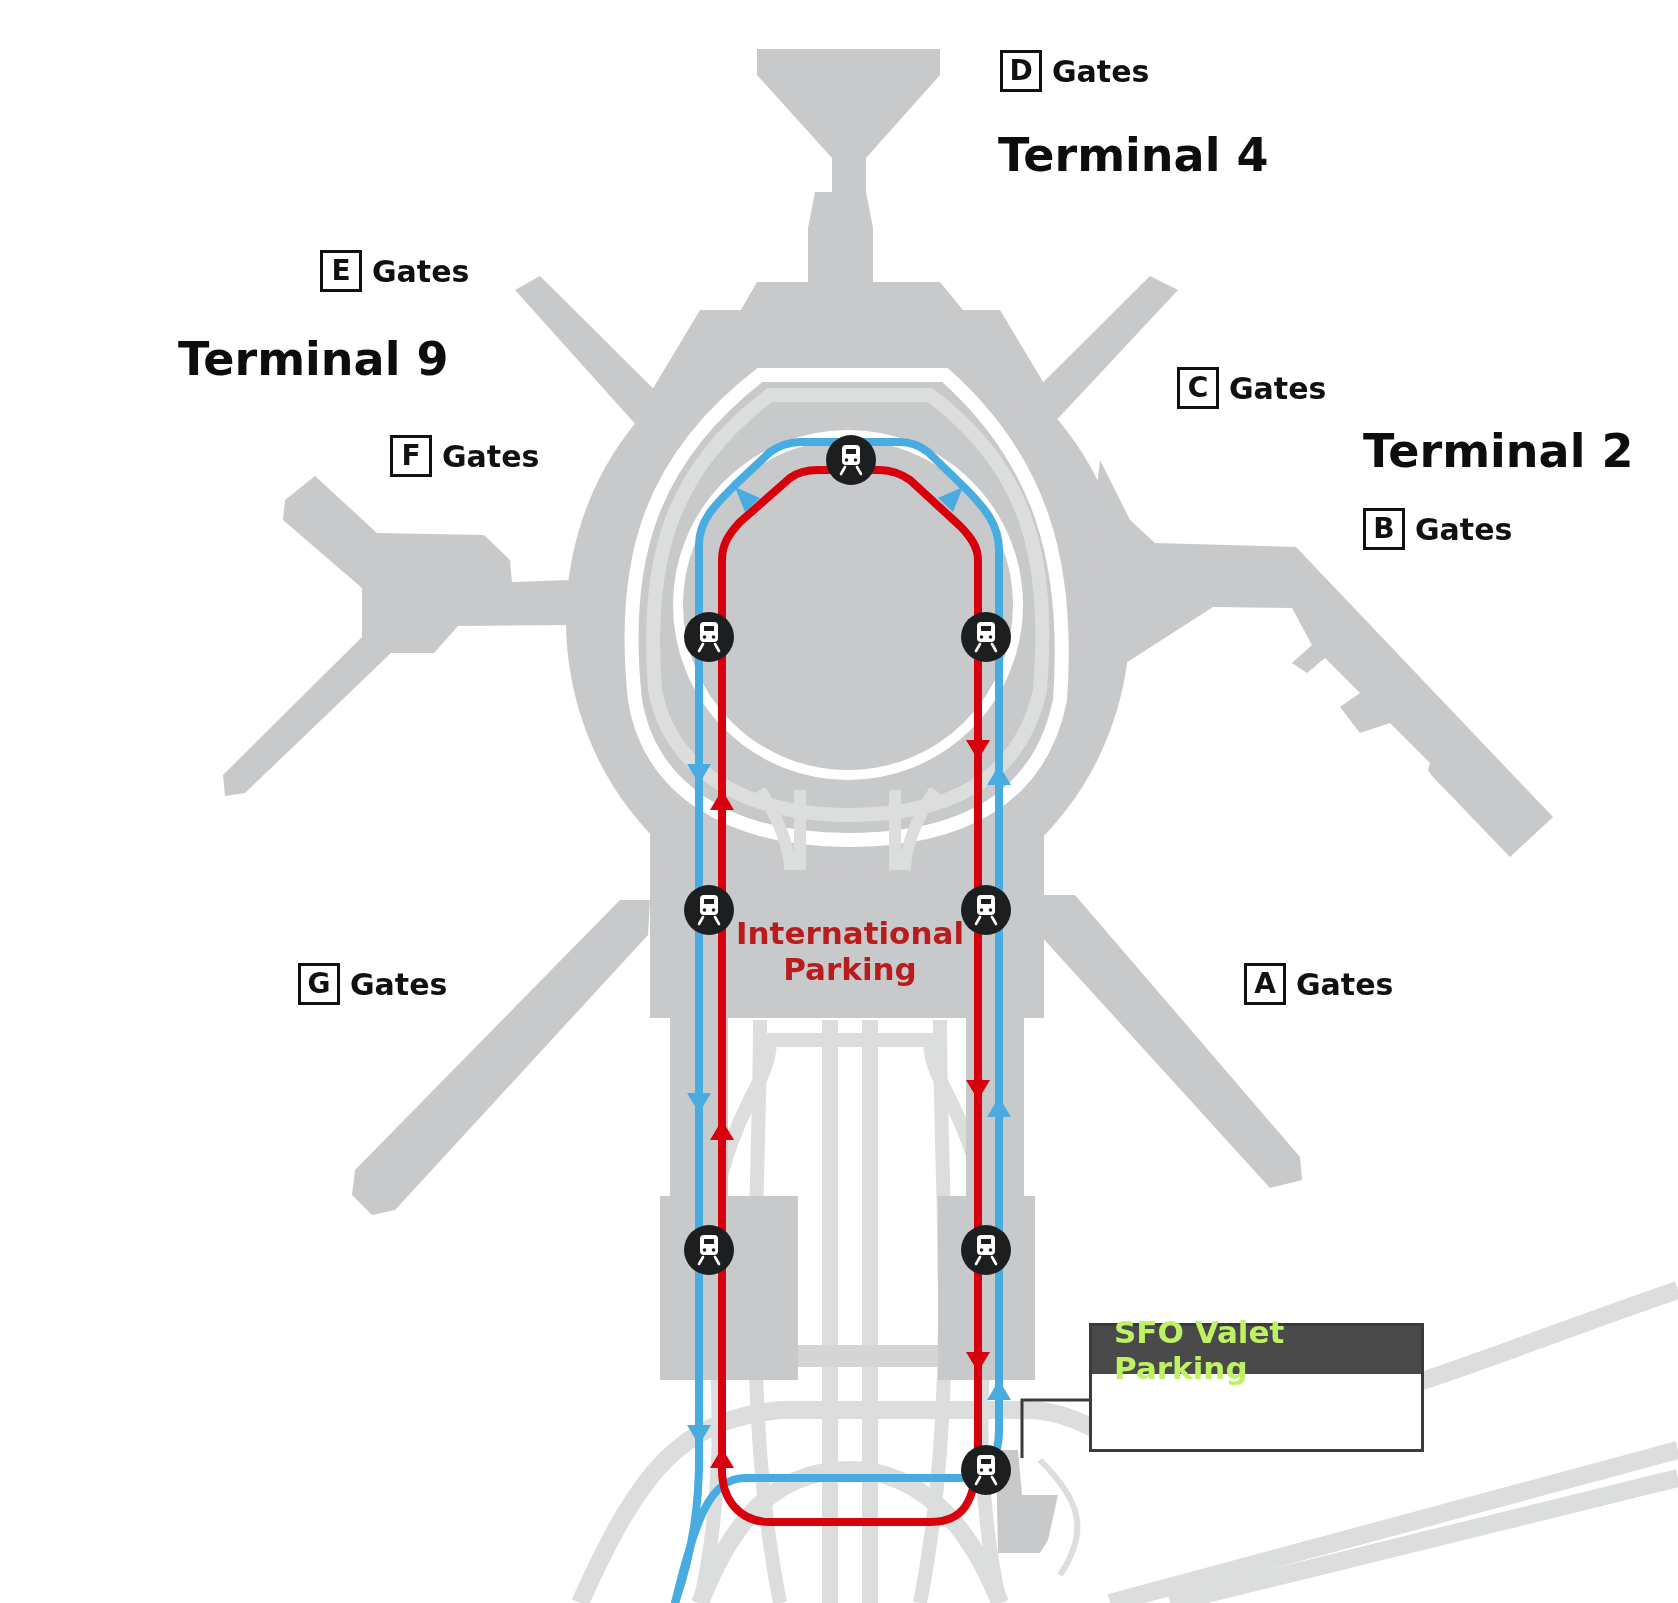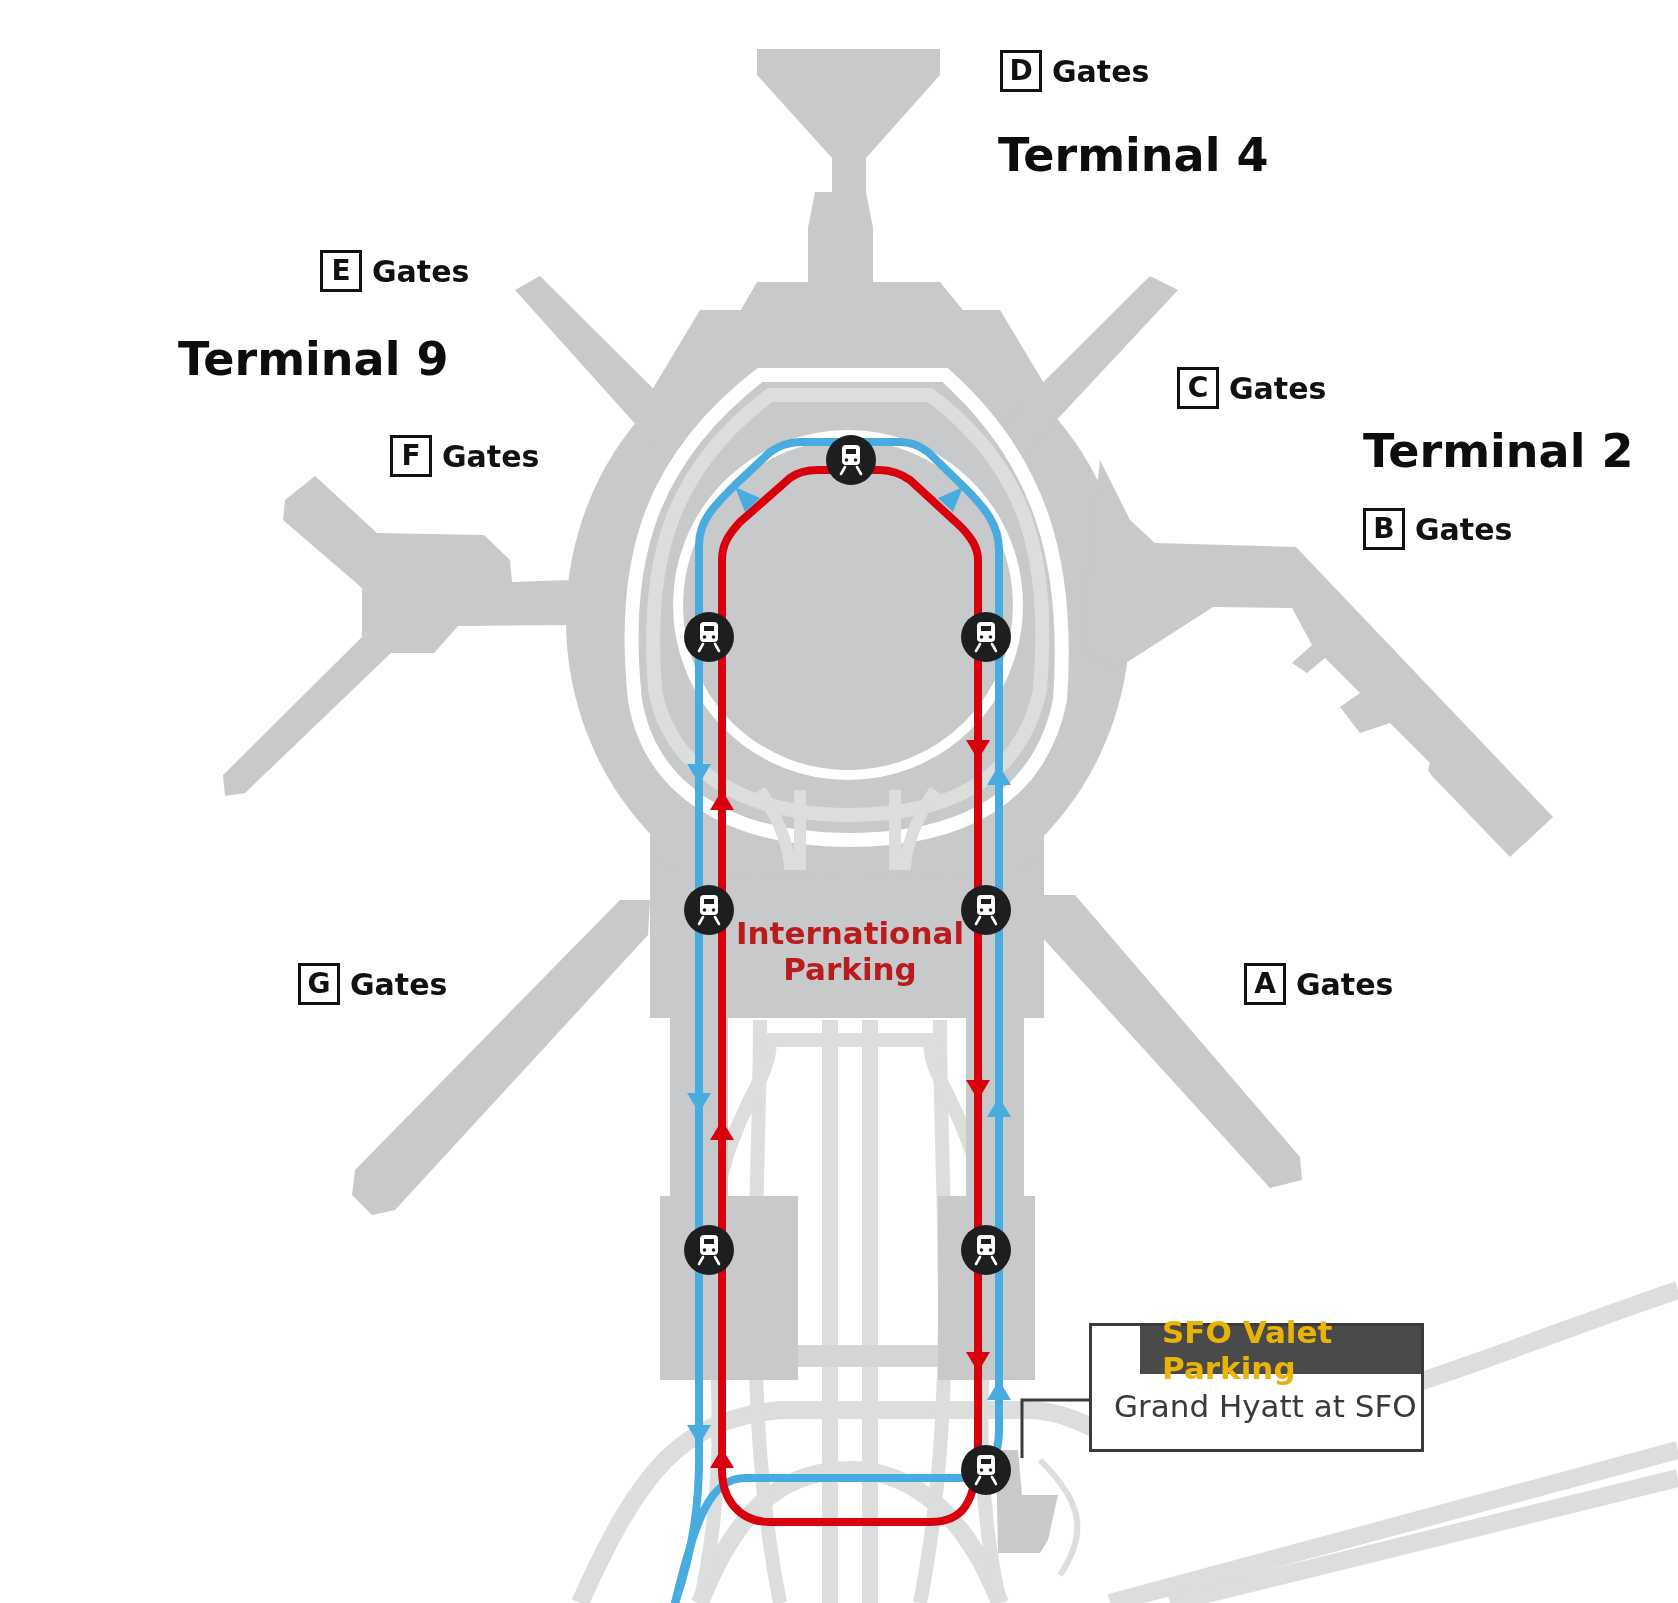--- a/index.html
+++ b/index.html
@@ -9,22 +9,22 @@
   .label { position: absolute; display: flex; align-items: center; color: #111; white-space: nowrap; }
   .gate-box { display: inline-flex; align-items: center; justify-content: center;
               width: 36px; height: 36px; border: 3px solid #111; font-weight: bold; font-size: 28px;
               line-height: 1; margin-right: 10px; box-sizing: content-box; }
   .gate-text { font-weight: bold; font-size: 30px; }
   .terminal-name { position: absolute; font-weight: bold; font-size: 46px; color: #0d0d0d; white-space: nowrap; }
   .intl { position: absolute; left: 730px; top: 915px; width: 240px; text-align: center;
           font-weight: bold; font-size: 31px; line-height: 36px; color: #b91c1c; }
   .valet { position: absolute; left: 1089px; top: 1323px; width: 335px; height: 129px;
            border: 3px solid #3b3b3b; box-sizing: border-box; background: #fff; }
-  .valet-head { height: 48px; background: #4a4a4a; color: #eab308; font-weight: bold; font-size: 31px;
-                display: flex; align-items: center; padding-left: 22px; margin-left: 48px; }
+  .valet-head { height: 48px; background: #4a4a4a; color: #bef264; font-weight: bold; font-size: 31px;
+                display: flex; align-items: center; padding-left: 22px; }
   .valet-sub { height: 63px; color: #3a3a3a; font-size: 31px; display: flex; align-items: center; padding-left: 22px; }
 </style>
 </head>
 <body>
 
 <svg id="map" viewBox="0 0 1678 1603" xmlns="http://www.w3.org/2000/svg">
   <defs>
     <g id="train">
       <circle r="25" fill="#1c1e20"></circle>
       <rect x="-9" y="-15" width="18" height="20" rx="4" fill="#fff"></rect>
@@ -161,14 +161,13 @@
 <div class="terminal-name" style="left:178px; top:332px;">Terminal 9</div>
 <div class="terminal-name" style="left:1363px; top:424px;">Terminal 2</div>
 
 <div class="intl">
   <div>International</div>
   <div>Parking</div>
 </div>
 
 <div class="valet">
   <div class="valet-head">SFO Valet Parking</div>
-  <div class="valet-sub">Grand Hyatt at SFO</div>
 </div>
 
 </body></html>

